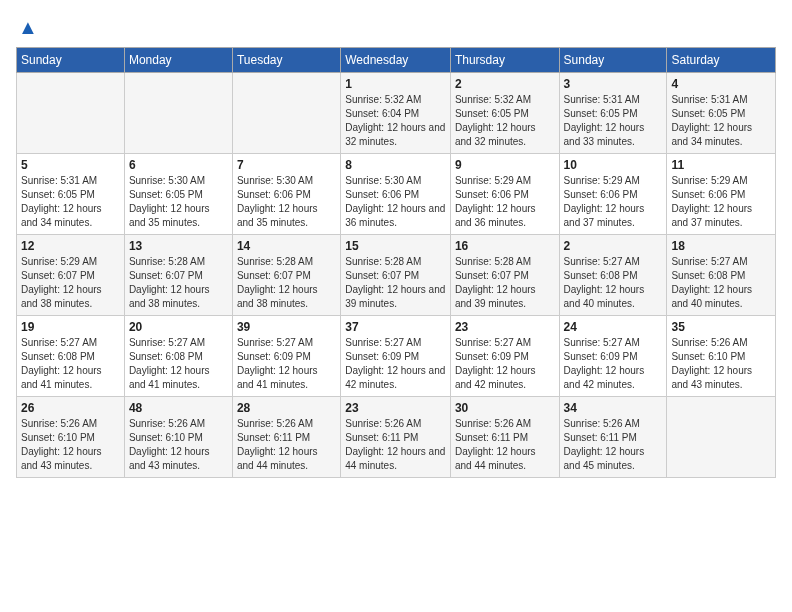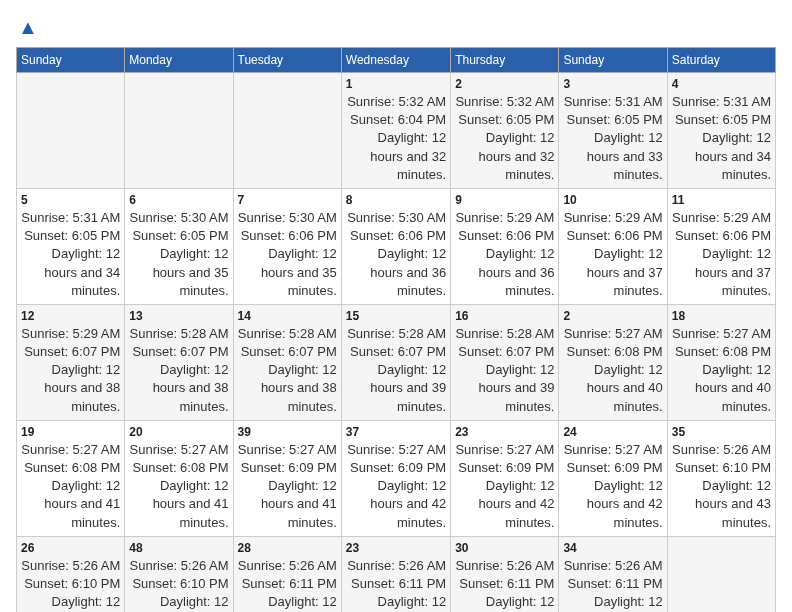--- a/index.html
+++ b/index.html
@@ -67,24 +67,23 @@
       background: #fff;
     }
     .day-number {
       font-weight: bold;
       font-size: 12px;
       color: #222;
       display: block;
       margin-bottom: 2px;
     }
     .day-info {
-      font-size: 13px;
+      font-size: 10px;
       color: #333;
       line-height: 1.4;
-      text-align: right;
     }
     .empty-cell {
       background: #f5f5f5;
     }
   </style>
 </head>
 <body>
 
 <div class="header-area">
   <div class="logo">

